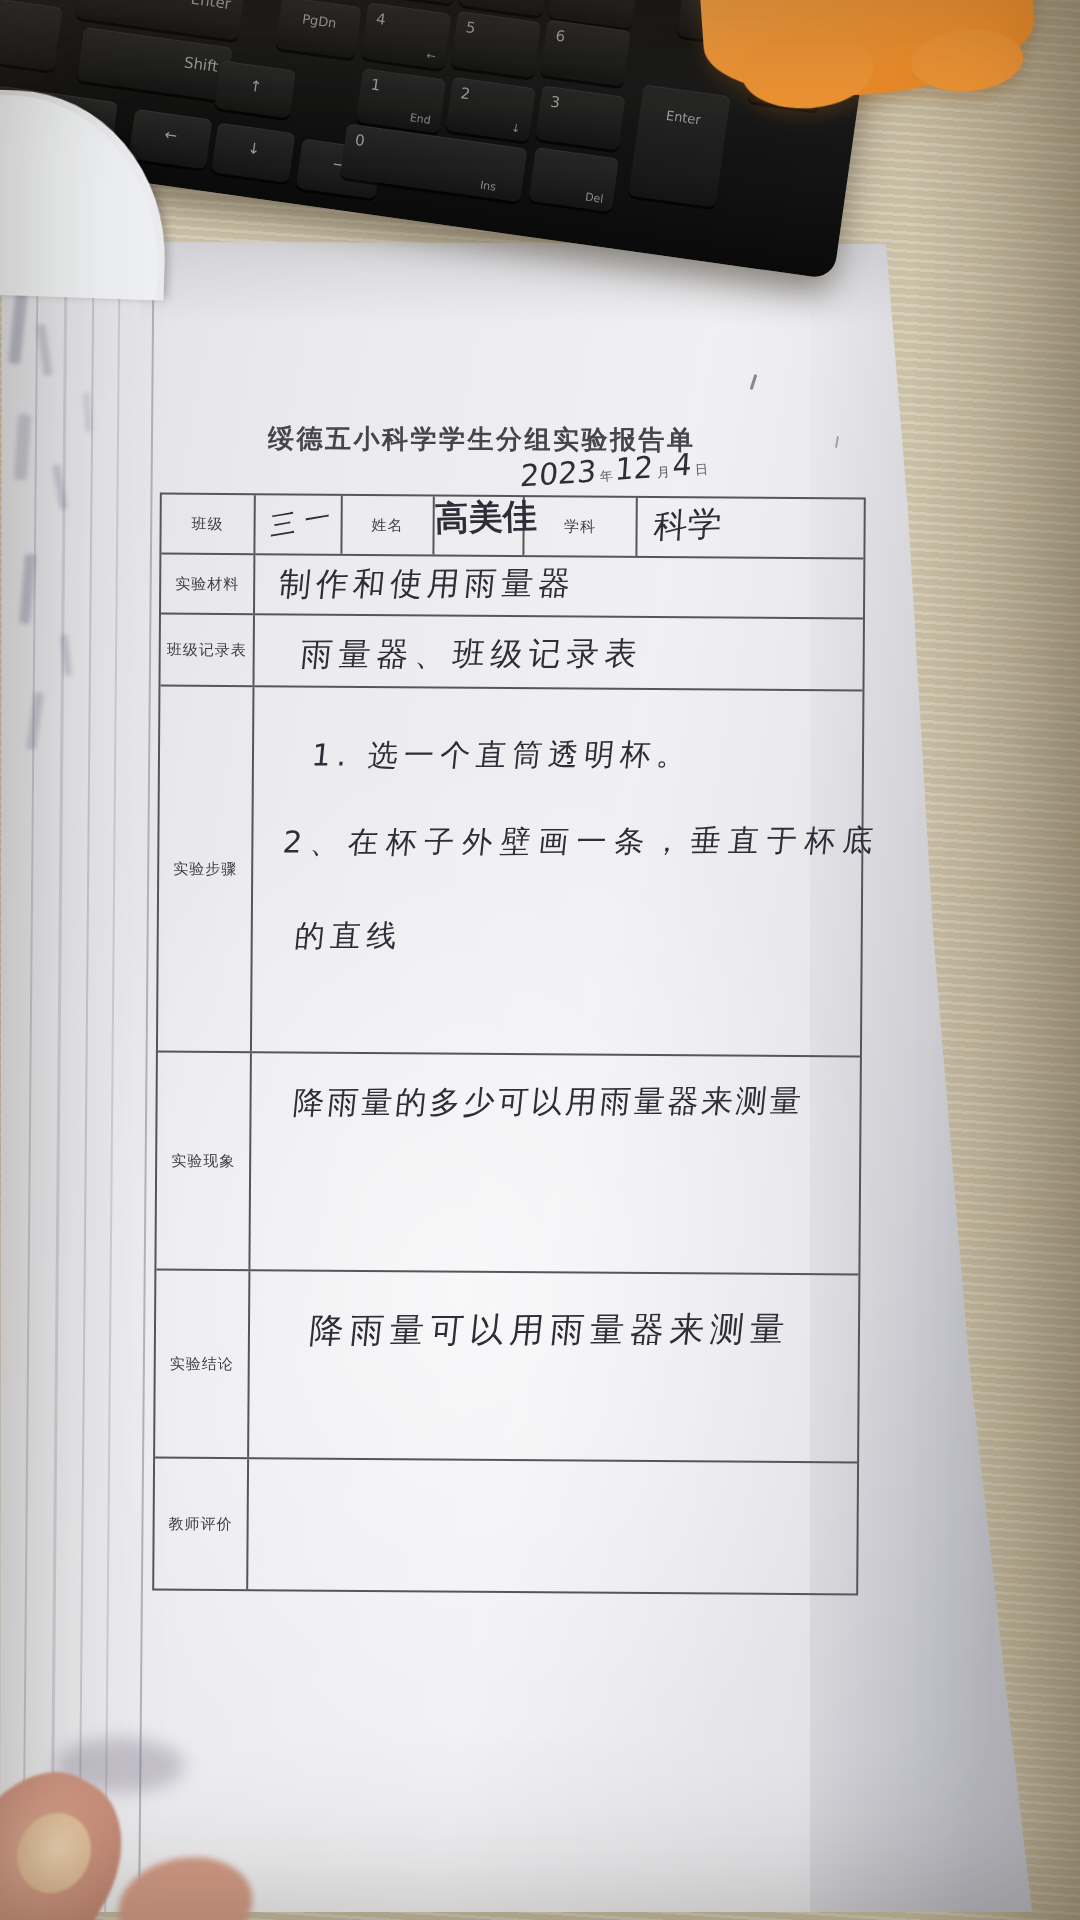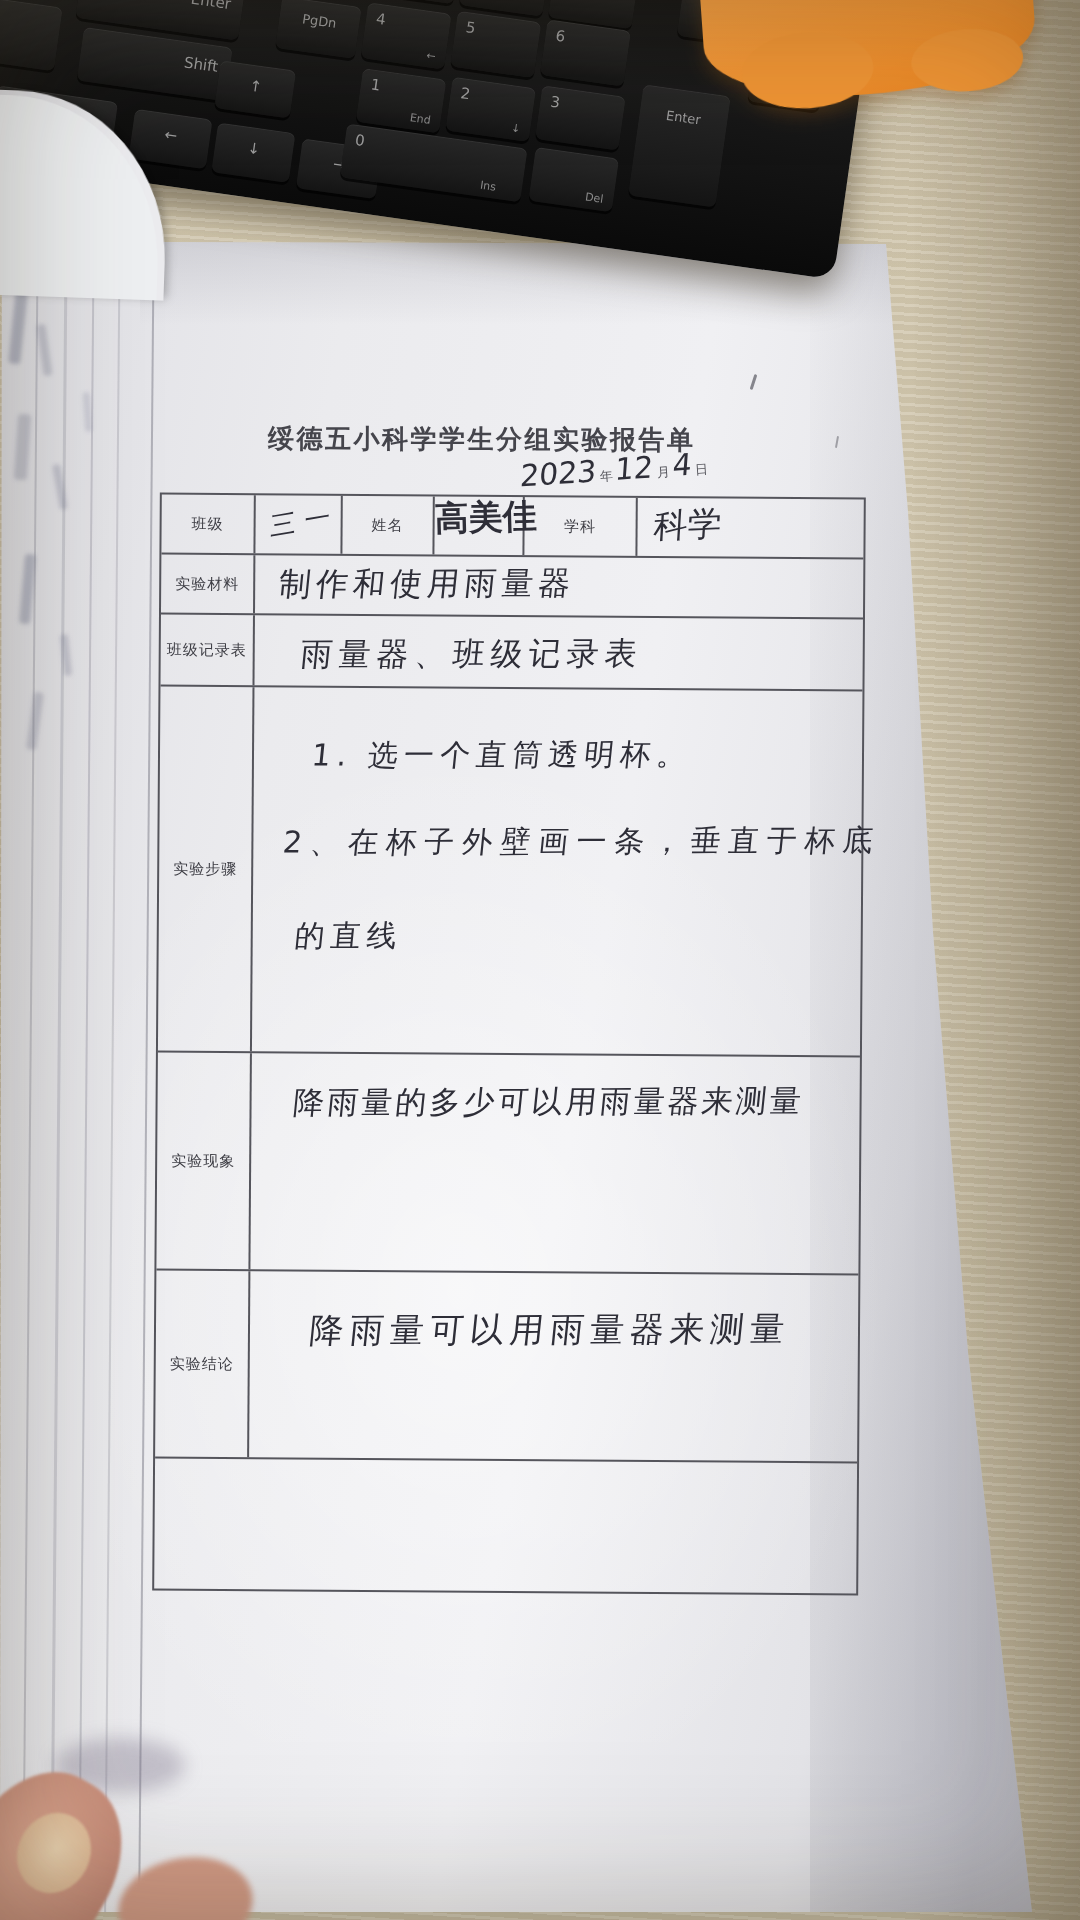--- a/index.html
+++ b/index.html
@@ -180,20 +180,21 @@
       </div>
 
       <div class="trow" style="height:186px;">
         <div class="lab" style="width:84px;">实验结论</div>
         <div class="vwide">
           <span class="hw hw-line" style="left:60px;top:34px;font-size:34px;letter-spacing:6px;">降雨量可以用雨量器来测量</span>
         </div>
       </div>
 
       <div class="trow" style="height:130px;">
+        <div class="lab" style="width:84px;">教师评价</div>
         <div class="vwide"></div>
       </div>
     </div>
   </div>
 
   <div class="keyboard">
 
     <div class="key" style="left:516px;top:96px;width:84px;height:56px;"></div>
     <div class="key" style="left:606px;top:96px;width:84px;height:56px;"></div>
     <div class="key" style="left:696px;top:96px;width:84px;height:56px;"></div>

